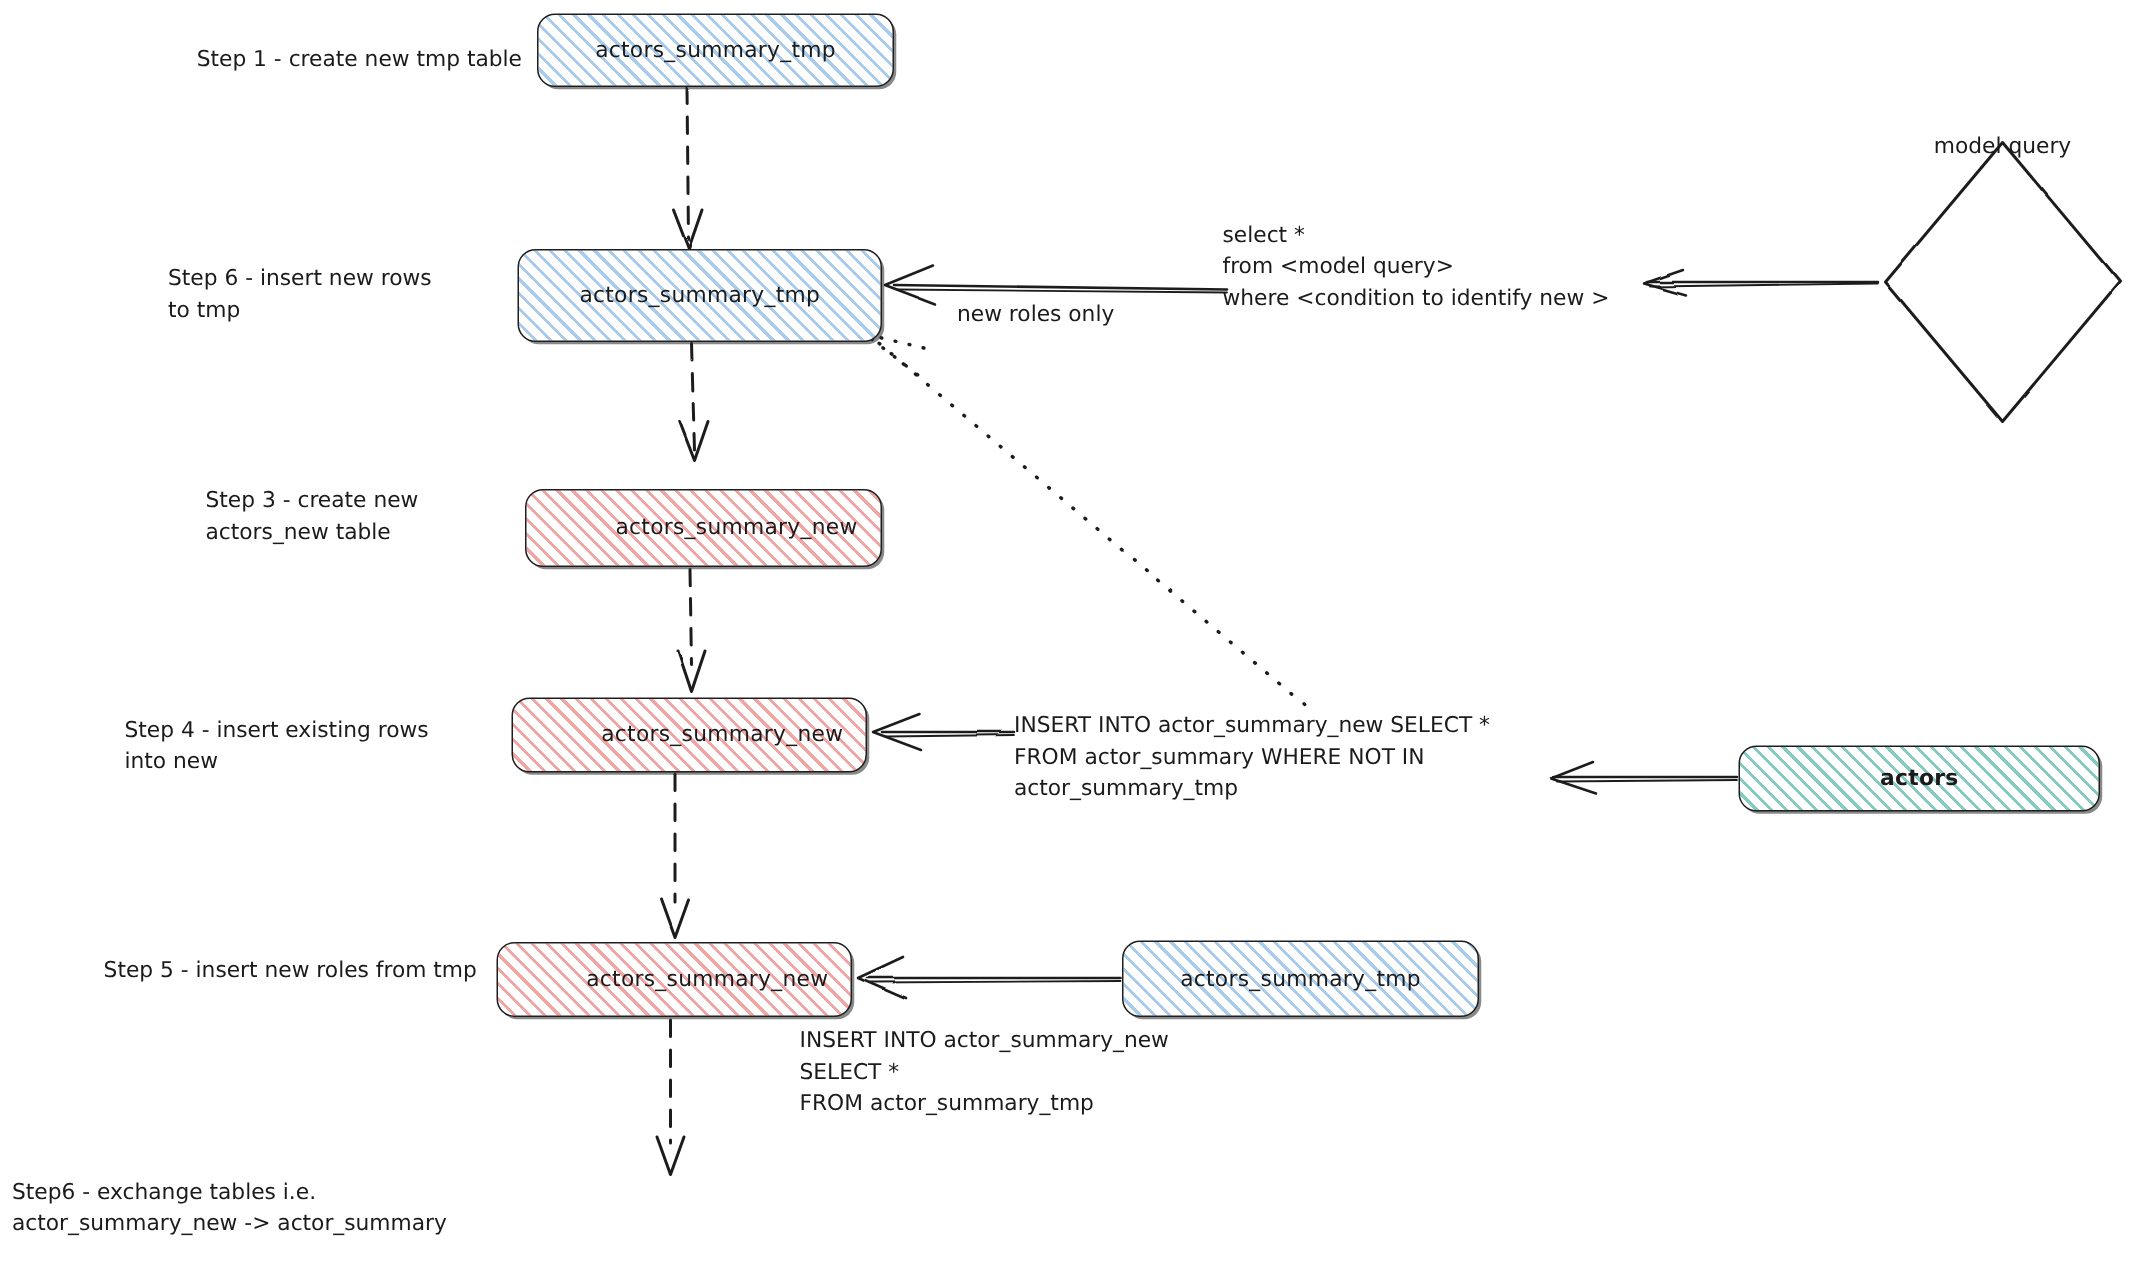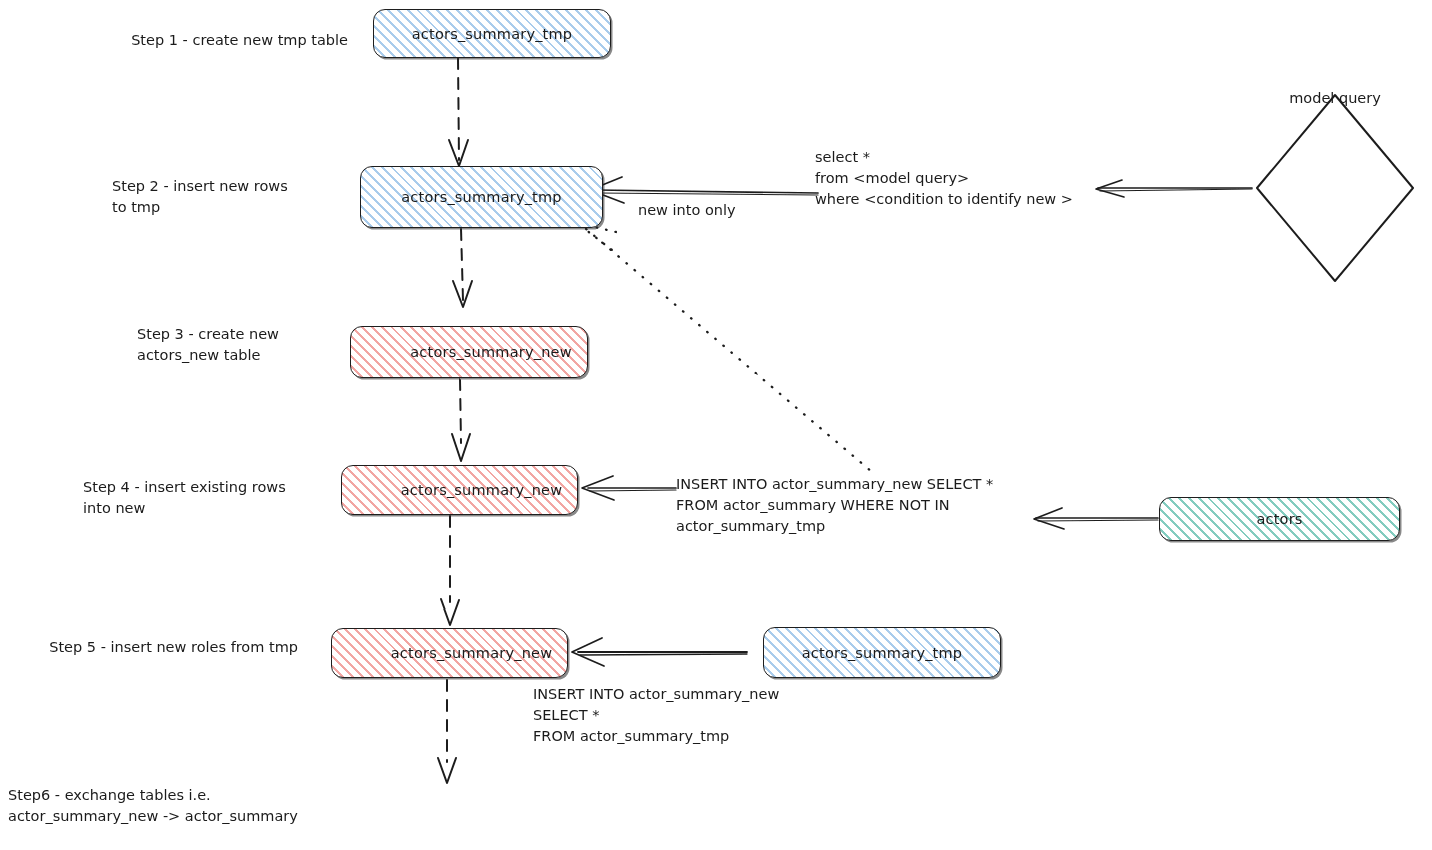--- a/index.html
+++ b/index.html
@@ -25,34 +25,34 @@
     box-shadow:2px 2px 0 -0.5px rgba(40,40,40,.55);
   }
   .node .label{position:relative;z-index:2;}
 
   
   .fill-blue{
     background-color:#ffffff;
     background-image:repeating-linear-gradient(45deg,
       #a9ccec 0px,#a9ccec 2px,
       rgba(255,255,255,0) 2px,rgba(255,255,255,0) 7px);
-    margin-left:15px;
   }
   .fill-red{
     background-color:#ffffff;
     background-image:repeating-linear-gradient(45deg,
       #f2a6a3 0px,#f2a6a3 2px,
       rgba(255,255,255,0) 2px,rgba(255,255,255,0) 7px);
     padding-left:44px;
   }
   .fill-teal{
     background-color:#ffffff;
     background-image:repeating-linear-gradient(45deg,
       #83ccbf 0px,#83ccbf 2px,
       rgba(255,255,255,0) 2px,rgba(255,255,255,0) 7px);
+    font-weight:bold;
   }
   .fill-yellow{
     background-color:#ffffff;
     background-image:repeating-linear-gradient(45deg,
       #f4c95d 0px,#f4c95d 2px,
       rgba(255,255,255,0) 2px,rgba(255,255,255,0) 7px);
   }
 
   .diamond{
     position:absolute;
@@ -148,30 +148,30 @@
         <path d="M747,652 L578,652" stroke-width="1.8"></path>
         <path d="M747,654 L580,655" stroke-width="1.3"></path>
         <path d="M602,638 L572,652 L604,666" stroke-width="1.8"></path>
       </g>
 
     </g>
   </svg>
 
   <div class="txt right" style="left:108px;top:30px;width:240px;">Step 1 - create new tmp table</div>
 
-  <div class="txt center" style="left:112px;top:176px;width:215px;">Step 2 - insert new rows
+  <div class="txt center" style="left:112px;top:176px;width:215px;">Step 6 - insert new rows
 to tmp</div>
 
   <div class="txt center" style="left:137px;top:324px;width:190px;">Step 3 - create new
 actors_new table</div>
 
   <div class="txt center" style="left:83px;top:477px;width:240px;">Step 4 - insert existing rows
 into new</div>
 
-  <div class="txt right" style="left:23px;top:637px;width:275px;">Step 5 - insert new roles from tmp</div>
+  <div class="txt right" style="left:56px;top:637px;width:275px;text-align:center;">Step 5 - insert new roles from tmp</div>
 
   <div class="txt center" style="left:8px;top:785px;width:315px;">Step6 - exchange tables i.e.
 actor_summary_new -&gt; actor_summary</div>
 
   <div class="node fill-blue" style="left:358px;top:9px;width:238px;height:49px;">
     <span class="label">actors_summary_tmp</span>
   </div>
 
   <div class="node fill-blue" style="left:345px;top:166px;width:243px;height:62px;">
     <span class="label">actors_summary_tmp</span>
@@ -200,21 +200,21 @@
 
   <div class="diamond" style="left:1252px;top:90px;width:166px;height:196px;">
     <svg viewBox="0 0 166 196" width="166" height="196" style="position:absolute;left:0;top:0;">
       <g filter="url(#rough)">
         <path d="M83,5 L161,98 L83,191 L5,98 Z" fill="#ffffff" stroke="#1e1e1e" stroke-width="2" stroke-linejoin="round"></path>
       </g>
     </svg>
     <span class="dlabel">model query</span>
   </div>
 
-  <div class="txt" style="left:638px;top:200px;width:160px;">new into only</div>
+  <div class="txt" style="left:638px;top:200px;width:160px;">new roles only</div>
 
   <div class="txt center" style="left:815px;top:147px;width:285px;">select *
 from &lt;model query&gt;
 where &lt;condition to identify new &gt;</div>
 
   <div class="txt center" style="left:676px;top:474px;width:360px;">INSERT INTO actor_summary_new SELECT *
 FROM actor_summary WHERE NOT IN
 actor_summary_tmp</div>
 
   <div class="txt center" style="left:533px;top:684px;width:285px;">INSERT INTO actor_summary_new

